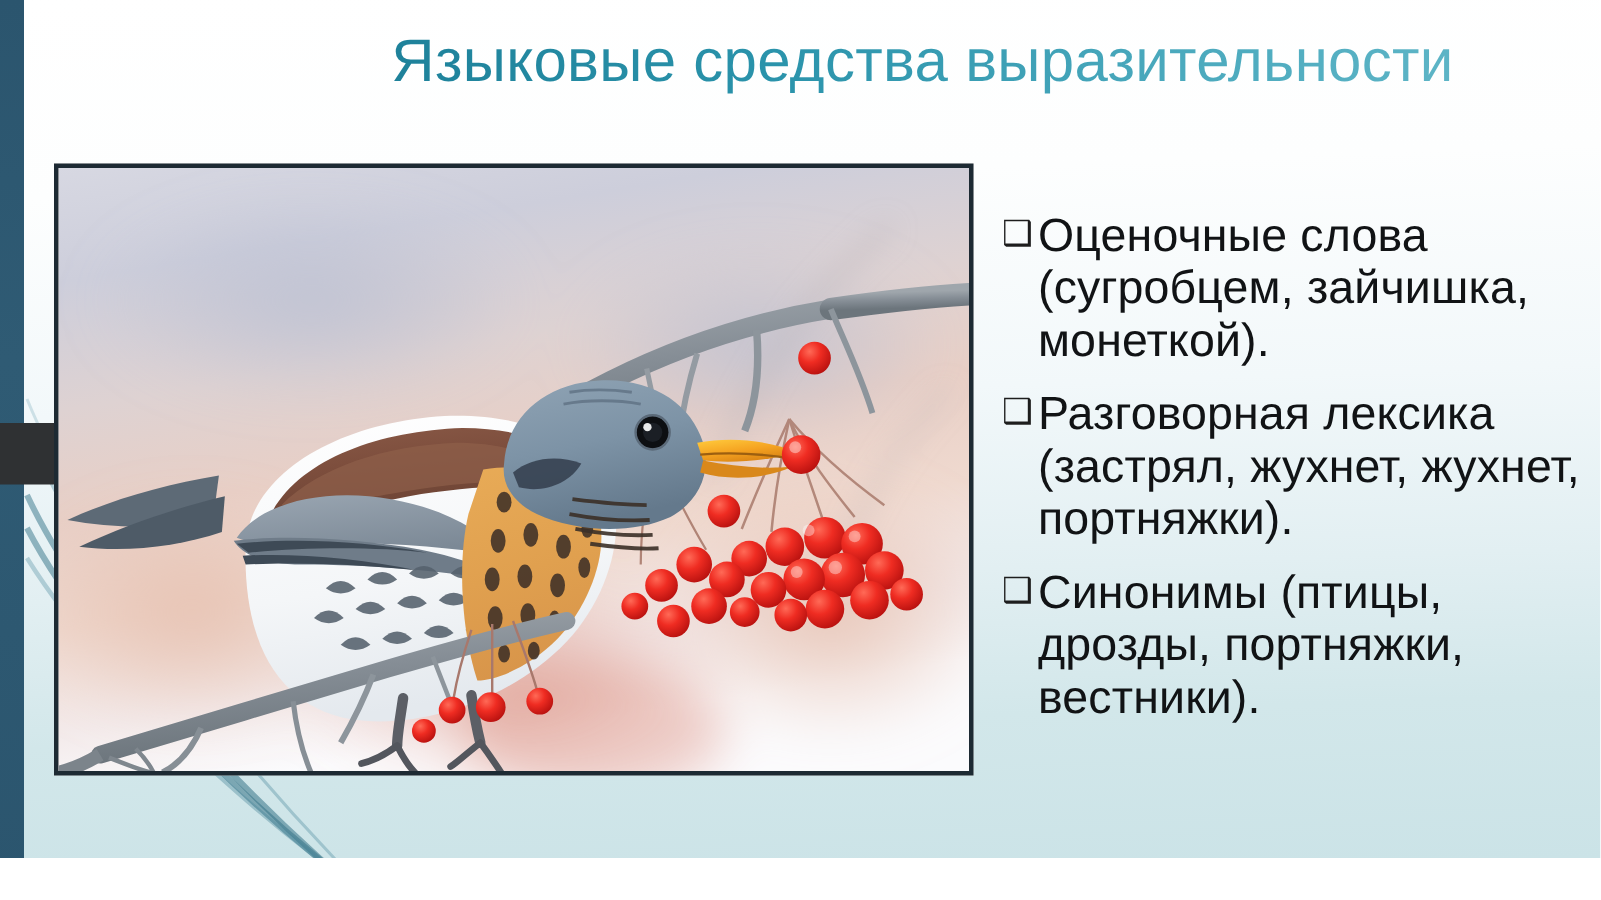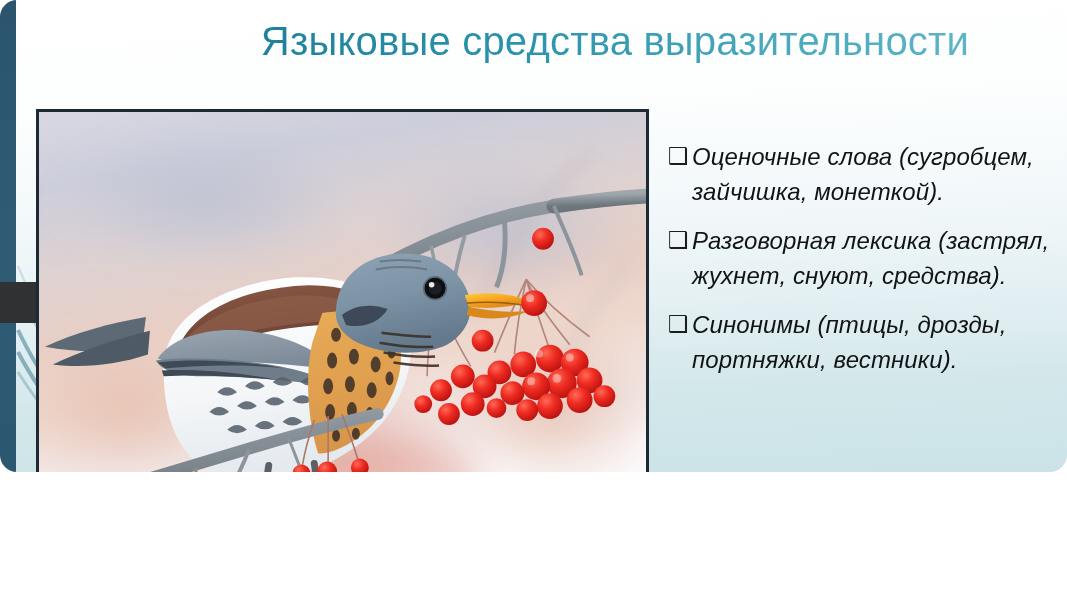--- a/index.html
+++ b/index.html
@@ -4,23 +4,22 @@
 <style>
   html,body{margin:0;padding:0;}
   body{
     width:1067px;height:600px;overflow:hidden;
     font-family:"Liberation Sans","DejaVu Sans",sans-serif;
     background:#ffffff;
   }
 
   
   .slide{
-    position:relative;width:1067px;height:472px;overflow:hidden;
+    position:relative;width:1067px;height:572px;overflow:hidden;
     background:linear-gradient(178deg,#ffffff 0%,#fdfefe 22%,#f2f8fa 46%,#e2eff2 66%,#d2e7ea 82%,#cbe3e7 100%);
-    border-radius:17px;
   }
 
   
   .bg-lines{position:absolute;inset:0;width:1067px;height:600px;pointer-events:none;}
 
   
   .left-bar{
     position:absolute;left:0;top:0;width:16px;height:600px;
     background:linear-gradient(180deg,#2b556e 0%,#2f5b74 40%,#2b556e 100%);
   }
@@ -61,24 +60,23 @@
     margin-bottom:14px;
   }
   .bullet-mark{
     flex:0 0 auto;
     width:24px;
     font-size:23px;line-height:35px;color:#1d1d1d;
     font-family:"DejaVu Sans",sans-serif;
   }
   .bullet-text{
     flex:1 1 auto;
-    font-size:24px;line-height:35px;color:#111315;
+    font-size:31px;line-height:35px;color:#111315;
     font-weight:400;letter-spacing:.1px;
     font-family:"Liberation Sans","DejaVu Sans",sans-serif;
-    font-style:italic;
   }
 </style>
 </head>
 <body>
 
 <div class="slide">
 
   <svg class="bg-lines" viewBox="0 0 1067 600" preserveAspectRatio="none" aria-hidden="true">
     <defs>
       <linearGradient id="lineFade" x1="0" y1="1" x2="1" y2="0">
@@ -383,21 +381,21 @@
 
   <div class="bullets">
 
     <div class="bullet">
       <span class="bullet-mark">❑</span>
       <span class="bullet-text">Оценочные слова (сугробцем, зайчишка, монеткой).</span>
     </div>
 
     <div class="bullet">
       <span class="bullet-mark">❑</span>
-      <span class="bullet-text">Разговорная лексика (застрял, жухнет, снуют, средства).</span>
+      <span class="bullet-text">Разговорная лексика (застрял, жухнет, жухнет, портняжки).</span>
     </div>
 
     <div class="bullet">
       <span class="bullet-mark">❑</span>
       <span class="bullet-text">Синонимы (птицы, дрозды, портняжки, вестники).</span>
     </div>
 
   </div>
 
 </div>

